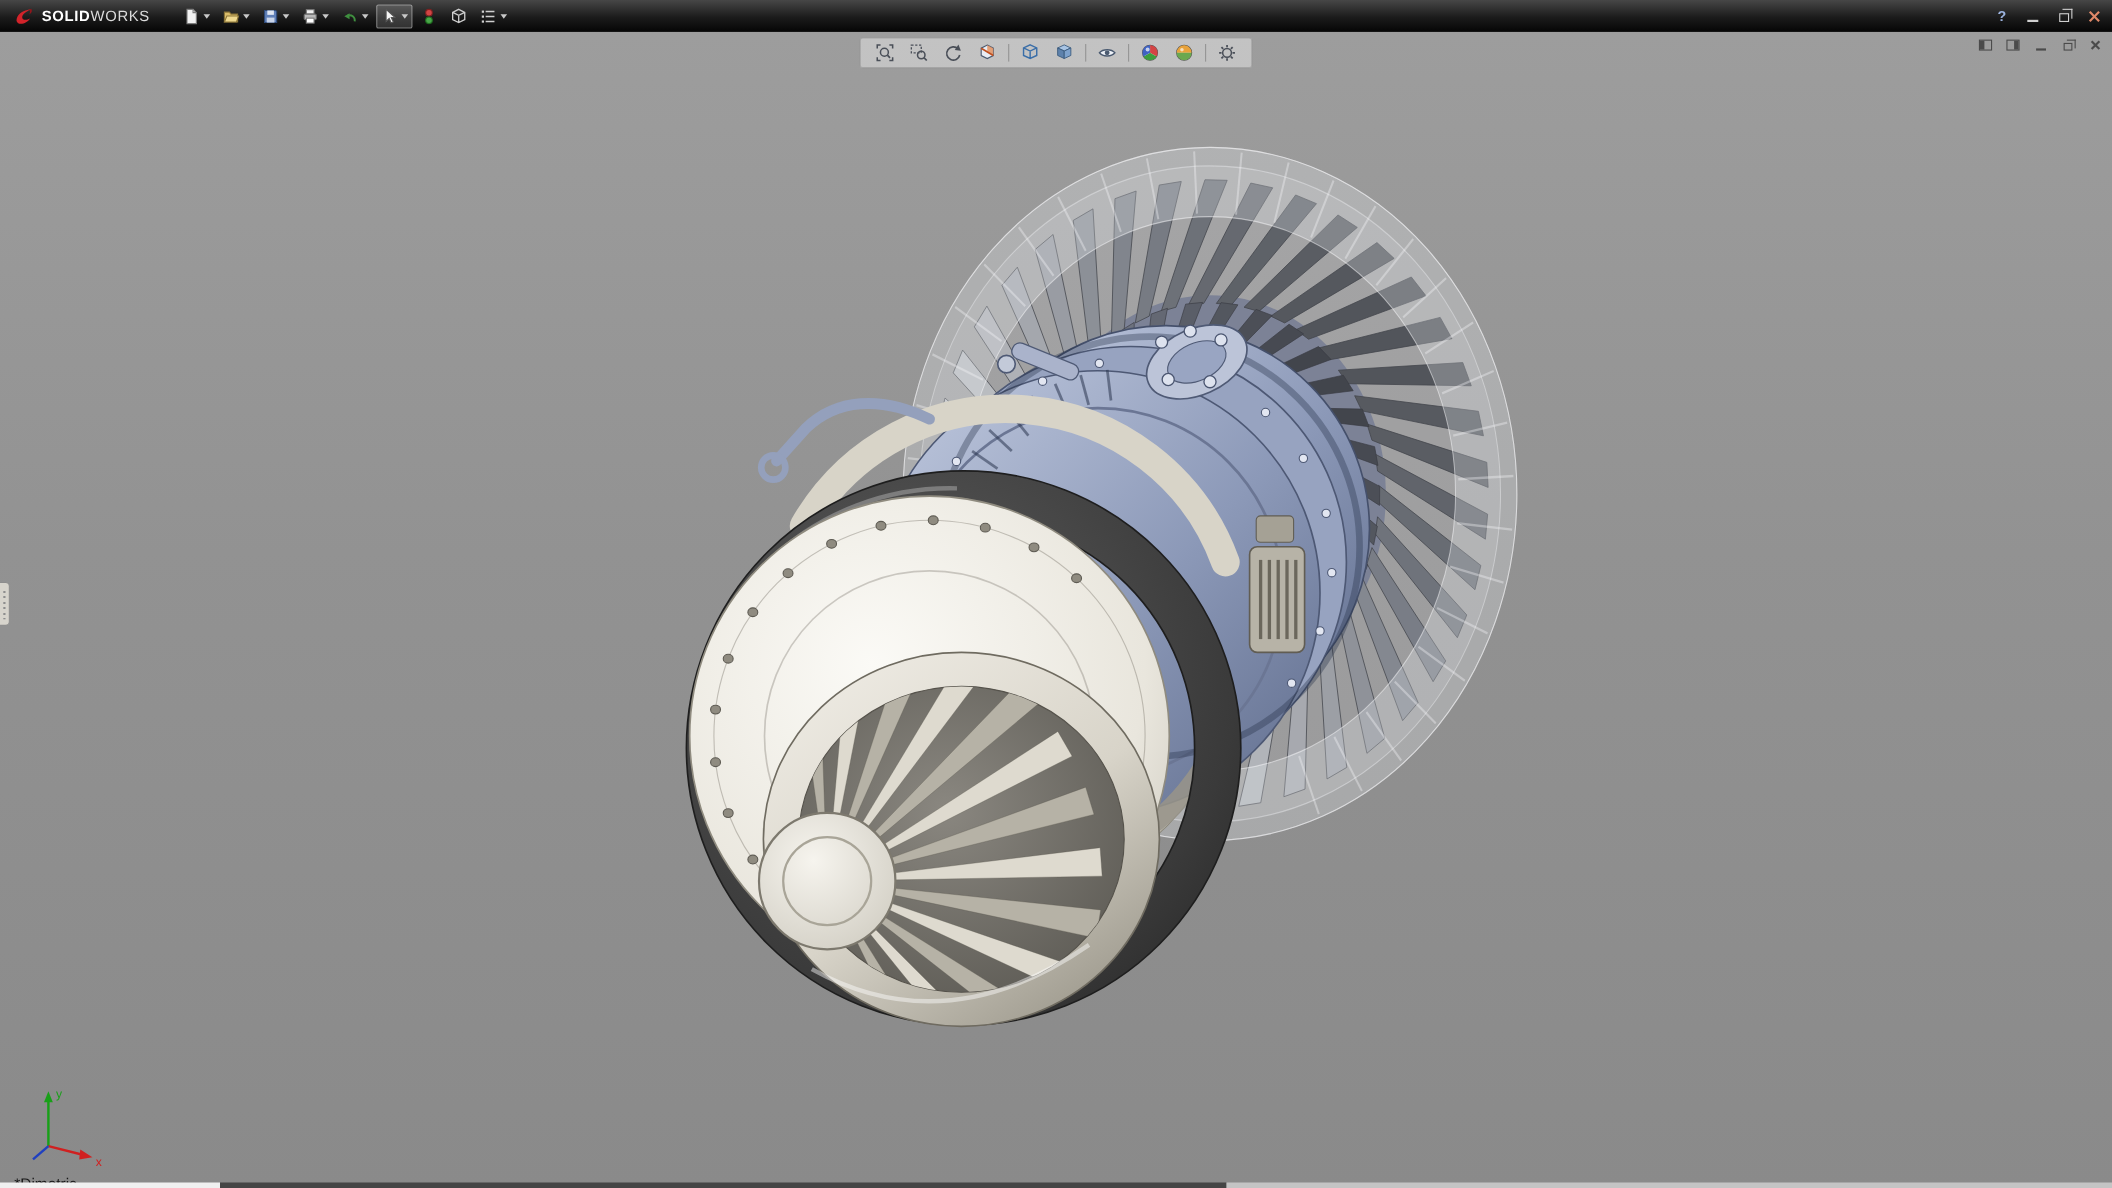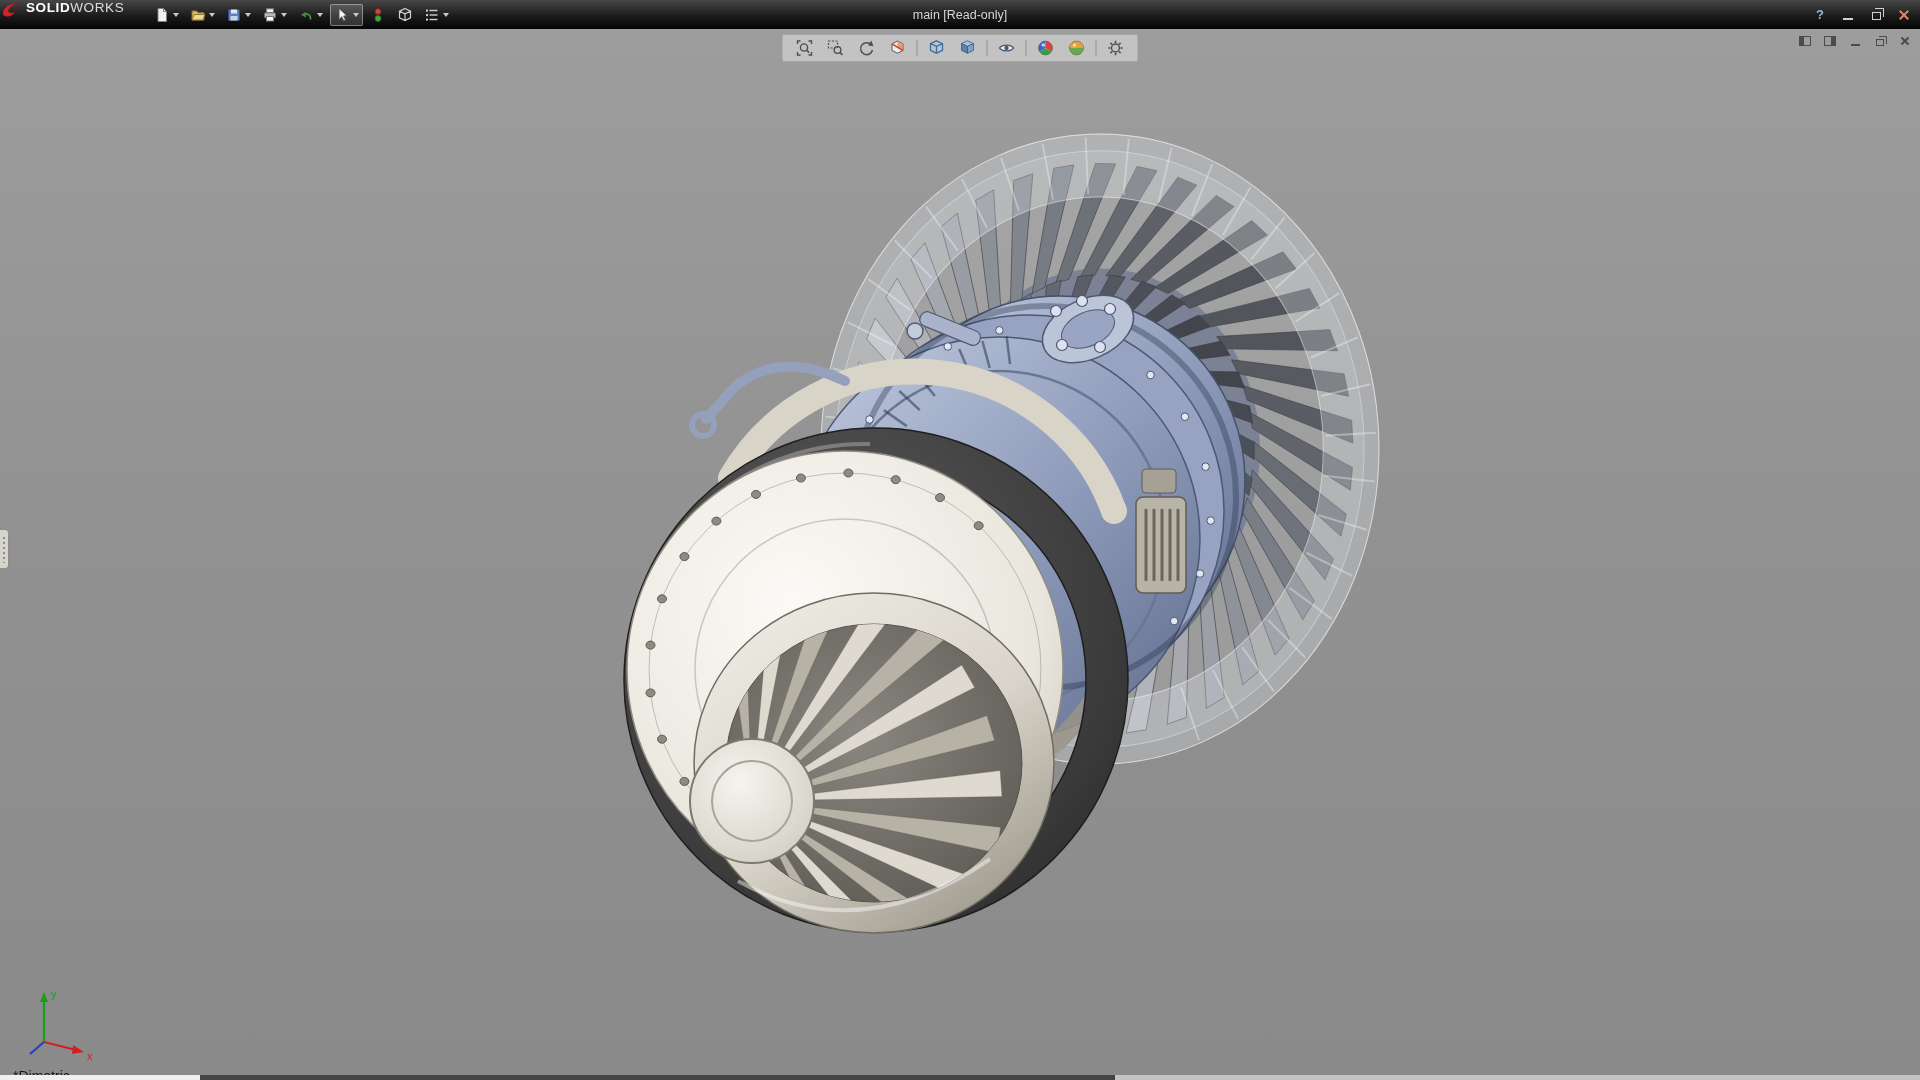--- a/index.html
+++ b/index.html
@@ -2,21 +2,21 @@
 <html><head>
 <meta charset="utf-8">
 <style>
   *{margin:0;padding:0;box-sizing:border-box}
   html,body{width:1920px;height:1080px;overflow:hidden;font-family:"Liberation Sans",sans-serif;background:#000}
   .app{width:1920px;height:1080px;display:flex;flex-direction:column}
 
   
   .titlebar{flex:0 0 29px;height:29px;background:linear-gradient(#474747,#1b1b1b 55%,#050505);
     display:flex;align-items:center;position:relative;color:#e6e6e6}
-  .logo{display:flex;gap:6px;padding:0 12px 0 0;height:100%}
+  .logo{display:flex;align-items:center;gap:6px;padding:0 12px 0 12px;height:100%}
   .brand{font-size:13.5px;letter-spacing:.6px;color:#fff;white-space:nowrap}
   .brand b{font-weight:bold}
   .brand span{font-weight:300;color:#dcdcdc}
   .main-toolbar{display:flex;align-items:center;gap:3px;margin-left:14px}
   button{background:transparent;border:none;cursor:default;display:flex;align-items:center;justify-content:center}
   .tb-btn{gap:3px;padding:2px 3px;border:1px solid transparent;border-radius:2px}
   .tb-btn.pressed{background:rgba(255,255,255,.16);border:1px solid rgba(255,255,255,.38)}
   .caret{width:0;height:0;border-left:3px solid transparent;border-right:3px solid transparent;border-top:4px solid #c9c9c9}
   .doc-title{position:absolute;left:0;right:0;text-align:center;font-size:12.5px;color:#d6d6d6;pointer-events:none}
   .win-controls{margin-left:auto;display:flex;align-items:center;gap:4px;padding-right:4px}
@@ -151,21 +151,20 @@
           <g fill="#cfcfcf">
               <rect x="2" y="2.6" width="2" height="2"></rect>
               <rect x="2" y="7.1" width="2" height="2"></rect>
               <rect x="2" y="11.6" width="2" height="2"></rect>
             </g>
         </svg>
         <span class="caret"></span>
       </button>
     </nav>
 
-    <div class="doc-title">main [Read-only]</div>
 
     <div class="win-controls">
       <button>
           <span class="help-glyph">?</span>
         </button>
       <button>
           <span class="ic-min"></span>
         </button>
       <button>
           <span class="ic-restore"></span>

